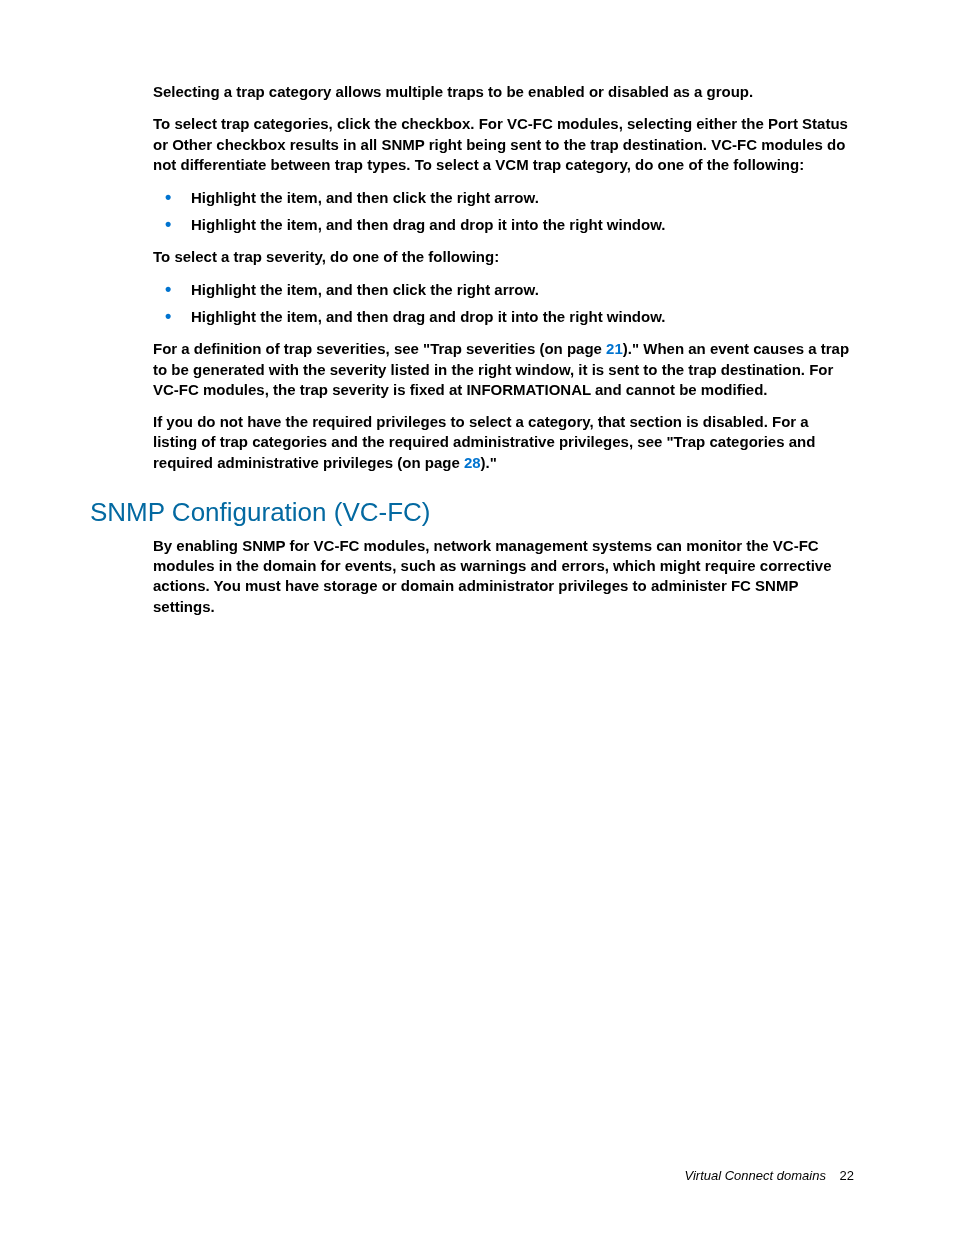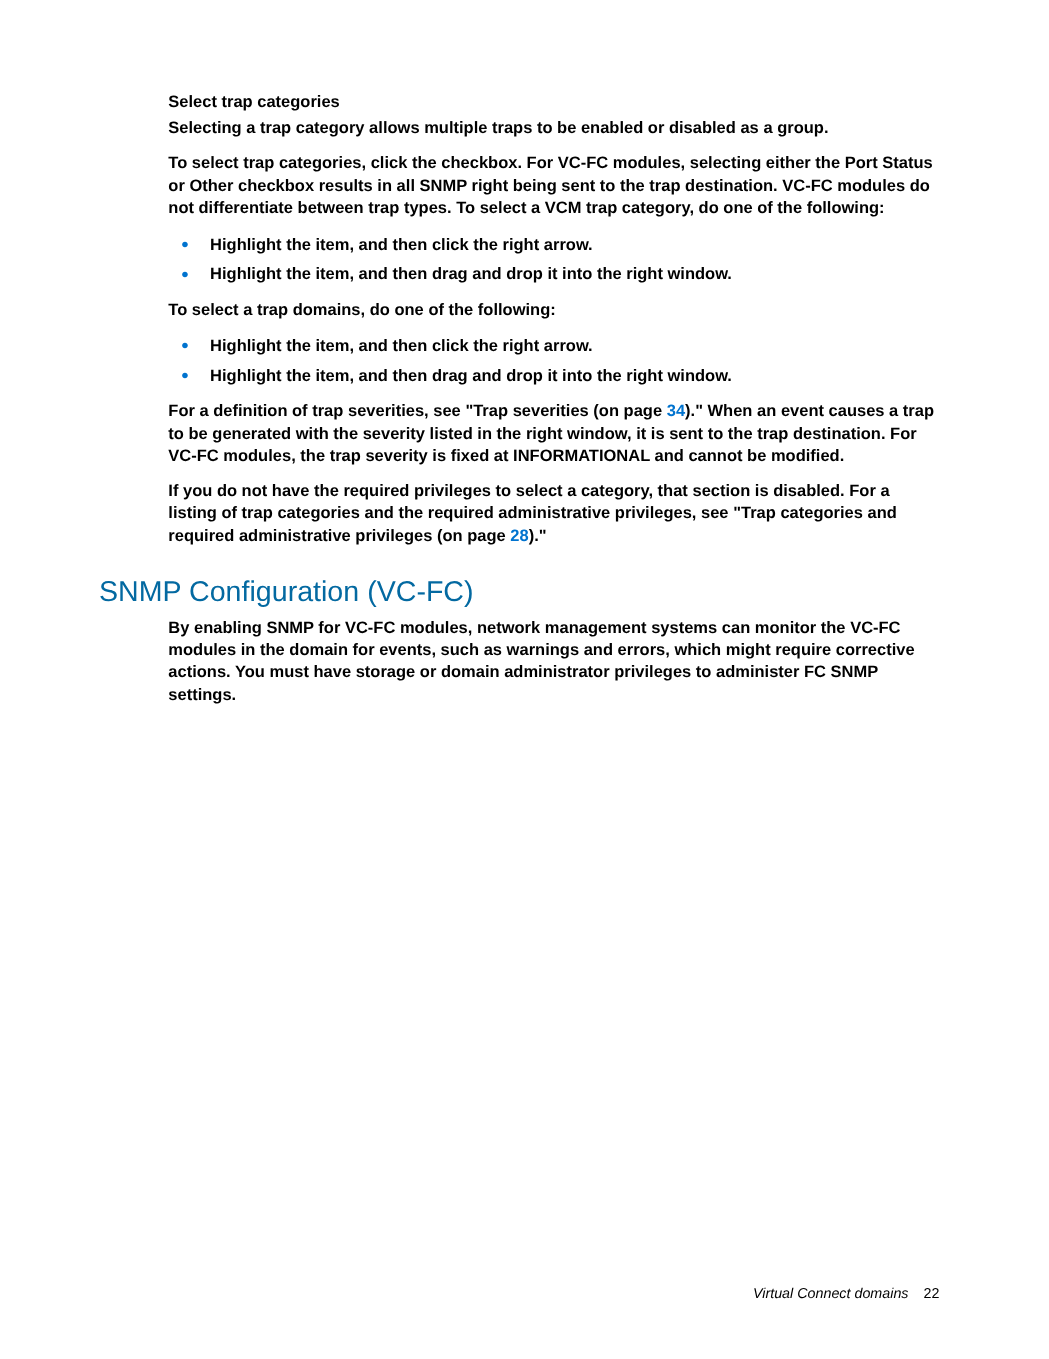--- a/index.html
+++ b/index.html
@@ -74,36 +74,35 @@
     }
     .footer .label { margin-right: 10px; font-style: italic; }
   </style>
 </head>
 <body>
 
 <div class="page">
 
   <div class="content-indent">
 
-    <div class="bold-heading">Select trap categories</div>
     <div class="para">Selecting a trap category allows multiple traps to be enabled or disabled as a group.</div>
     <div class="para">To select trap categories, click the checkbox. For VC-FC modules, selecting either the Port Status or Other checkbox results in all SNMP right being sent to the trap destination. VC-FC modules do not differentiate between trap types. To select a VCM trap category, do one of the following:</div>
     <ul class="bullets">
       <li>Highlight the item, and then click the right arrow.</li>
       <li>Highlight the item, and then drag and drop it into the right window.</li>
     </ul>
 
-    <div class="para">To select a trap domains, do one of the following:</div>
+    <div class="para">To select a trap severity, do one of the following:</div>
     <ul class="bullets">
       <li>Highlight the item, and then click the right arrow.</li>
       <li>Highlight the item, and then drag and drop it into the right window.</li>
     </ul>
 
     <div class="para">
-      <span>For a definition of trap severities, see "Trap severities (on page </span><a class="page-link">34</a><span>)." When an event causes a trap to be generated with the severity listed in the right window, it is sent to the trap destination. For VC-FC modules, the trap severity is fixed at INFORMATIONAL and cannot be modified.</span>
+      <span>For a definition of trap severities, see "Trap severities (on page </span><a class="page-link">21</a><span>)." When an event causes a trap to be generated with the severity listed in the right window, it is sent to the trap destination. For VC-FC modules, the trap severity is fixed at INFORMATIONAL and cannot be modified.</span>
     </div>
 
     <div class="para">
       <span>If you do not have the required privileges to select a category, that section is disabled. For a listing of trap categories and the required administrative privileges, see "Trap categories and required administrative privileges (on page </span><a class="page-link">28</a><span>)."</span>
     </div>
 
   </div>
 
   <div class="section-heading">SNMP Configuration (VC-FC)</div>
 

